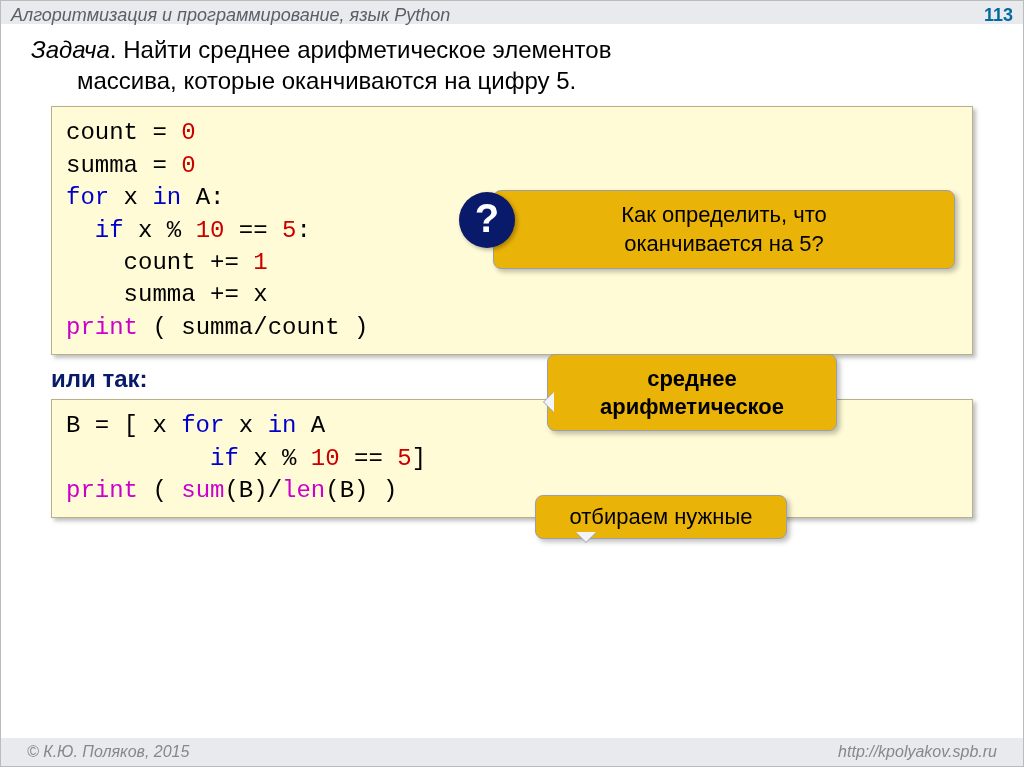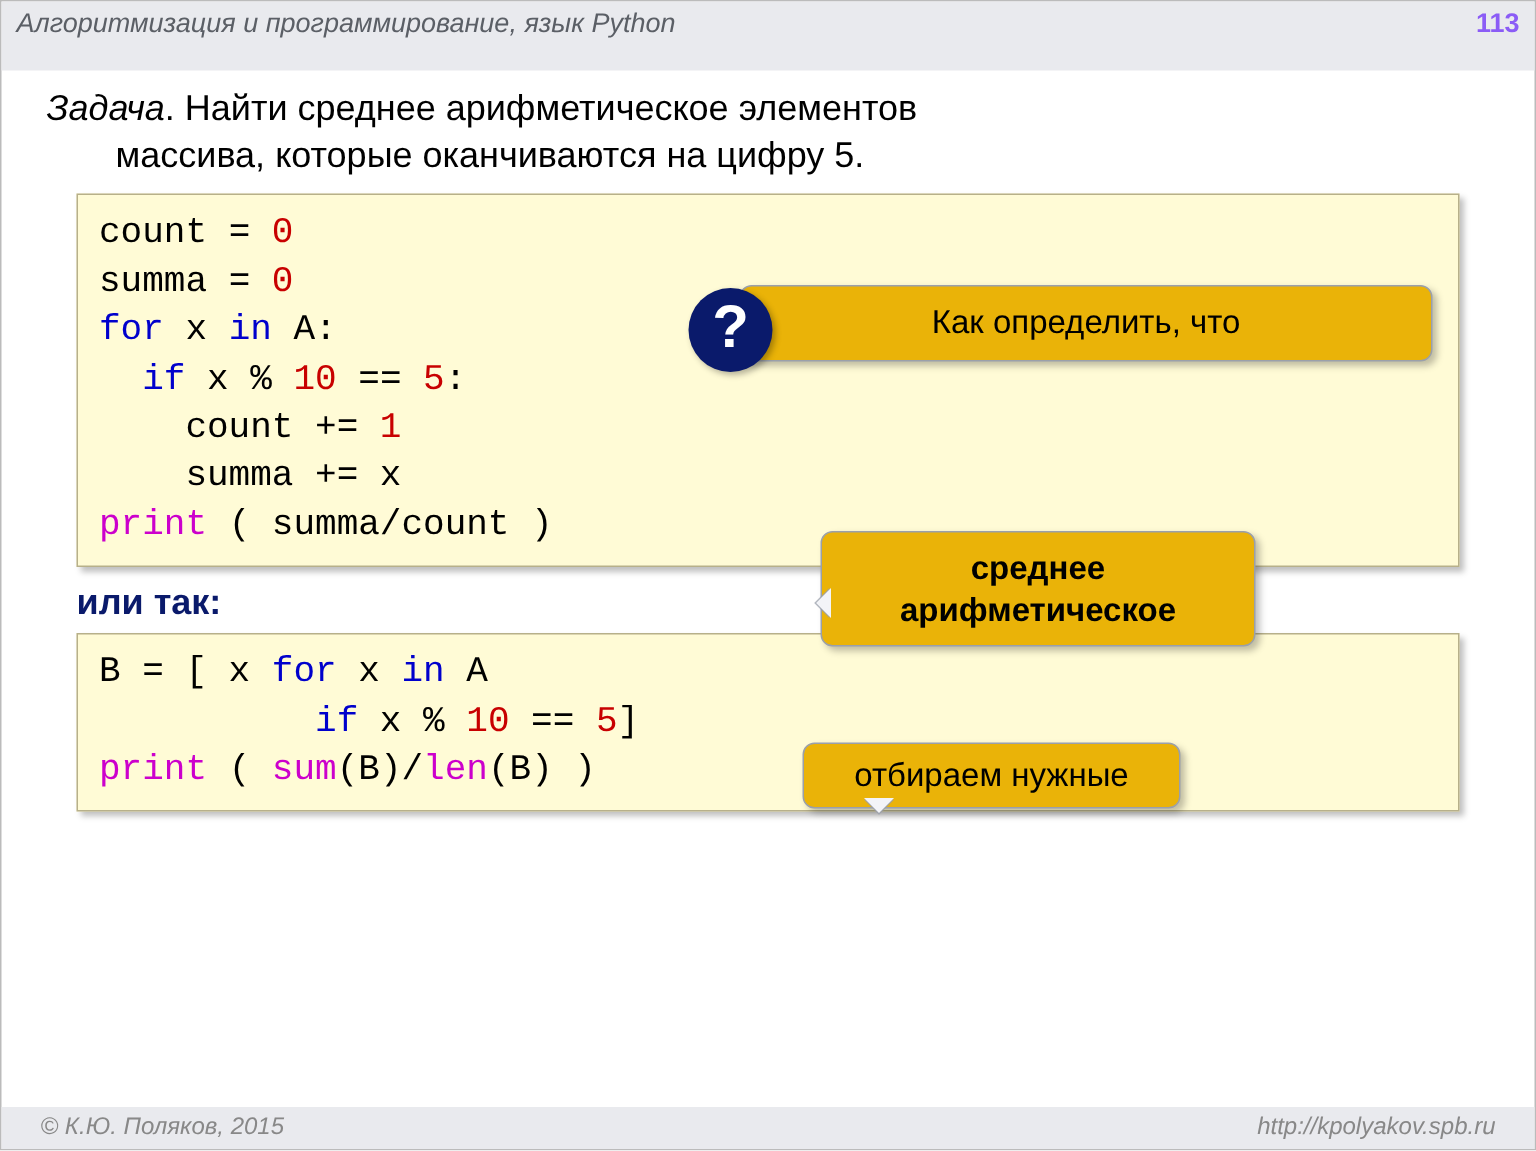--- a/index.html
+++ b/index.html
@@ -1,19 +1,19 @@
 <!DOCTYPE html>
 <html><head>
 <meta charset="utf-8">
 <style>
   * { box-sizing: border-box; margin: 0; padding: 0; }
   html, body { width: 1024px; height: 767px; font-family: Arial, Helvetica, sans-serif; background: #fff; overflow: hidden; }
   .slide { position: relative; width: 1024px; height: 767px; border: 1px solid #bbb; }
-  .header-bar { height: 46px; line-height: 28px; background: #e9eaee; padding: 0 10px; font-style: italic; color: #5b5f66; font-size: 18px; position: relative; }
-  .page-number { position: absolute; right: 10px; top: 0; font-style: normal; font-weight: bold; color: #8b5cf6; font-size: 18px; }
+  .header-bar { height: 23px; line-height: 28px; background: #e9eaee; padding: 0 10px; font-style: italic; color: #5b5f66; font-size: 18px; position: relative; }
+  .page-number { position: absolute; right: 10px; top: 0; font-style: normal; font-weight: bold; color: #0369a1; font-size: 18px; }
   .content { padding: 10px 30px 0 30px; }
   .title { font-size: 34px; font-weight: bold; color: #0a1a6b; border-bottom: 2px solid #0a1a6b; padding-bottom: 4px; margin-bottom: 10px; }
   .task { font-size: 24px; color: #000; margin-bottom: 10px; line-height: 1.3; }
   .task-em { font-style: italic; }
   .task-indent { padding-left: 46px; display: block; }
   .codebox { background: #fffbd6; border: 1px solid #b7b08a; box-shadow: 3px 3px 4px rgba(0,0,0,.25); padding: 10px 14px; margin: 6px 20px 10px 20px; font-family: "Courier New", monospace; font-size: 24px; line-height: 1.35; white-space: pre; color: #000; }
   .kw { color: #0000cc; }
   .num { color: #c80000; }
   .fn { color: #cc00cc; }
   .or-label { font-size: 24px; font-weight: bold; color: #0a1a6b; margin: 4px 0 2px 20px; }
@@ -56,20 +56,21 @@
 
     <div class="codebox"><span>B = [ x </span><span class="kw">for</span><span> x </span><span class="kw">in</span><span> A</span>
 <span>          </span><span class="kw">if</span><span> x % </span><span class="num">10</span><span> == </span><span class="num">5</span><span>]</span>
 <span class="fn">print</span><span> ( </span><span class="fn">sum</span><span>(B)/</span><span class="fn">len</span><span>(B) )</span></div>
   </div>
 
   <div class="q-circle">?</div>
 
   <div class="callout callout1">
     <span>Как определить, что</span><br>
+    <span>оканчивается на 5?</span>
   </div>
 
   <div class="callout callout2">
     <span>среднее</span><br>
     <span>арифметическое</span>
   </div>
 
   <div class="callout callout3">
     <span>отбираем нужные</span>
   </div>

